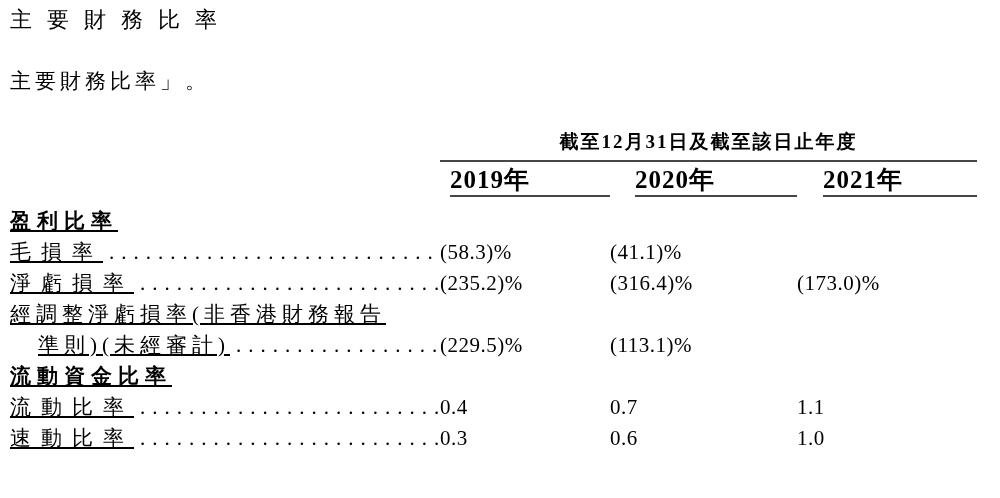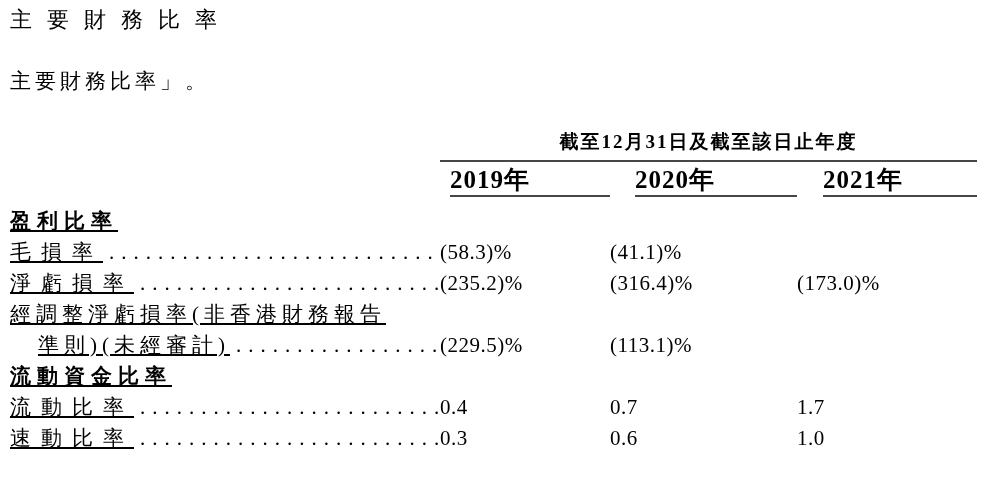--- a/index.html
+++ b/index.html
@@ -174,21 +174,21 @@
         </div>
       </div>
 
       <div class="row">
         <div class="label-cell">
           <span class="lbl">流動比率</span>
           <span class="dots">............................................................</span>
         </div>
         <div class="c1 val">0.4</div>
         <div class="c2 val">0.7</div>
-        <div class="c3 val">1.7</div>
+        <div class="c3 val">1.1</div>
       </div>
 
       <div class="row">
         <div class="label-cell">
           <span class="lbl">速動比率</span>
           <span class="dots">............................................................</span>
         </div>
         <div class="c1 val">0.3</div>
         <div class="c2 val">0.6</div>
         <div class="c3 val">1.0</div>

